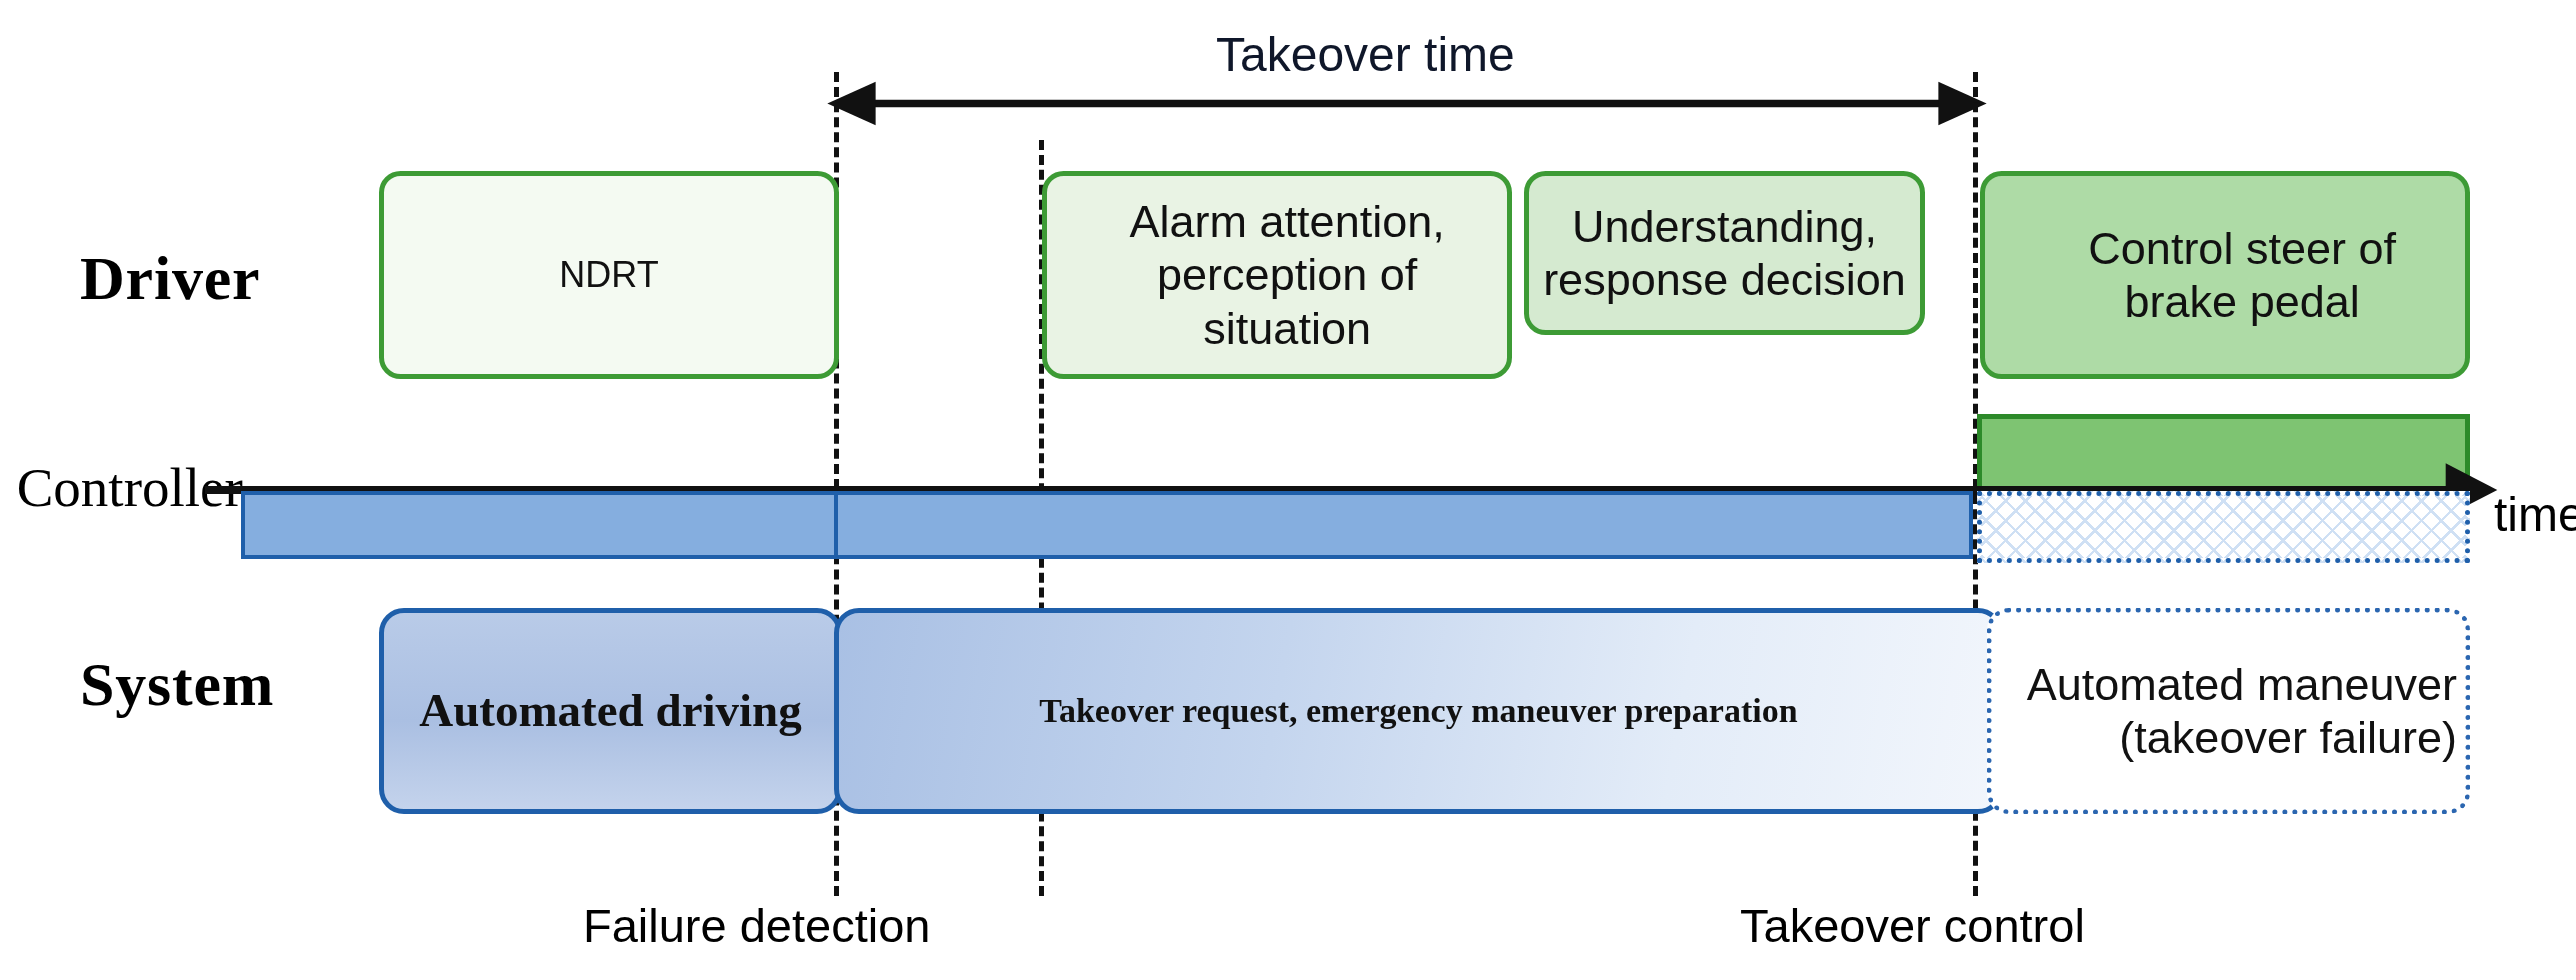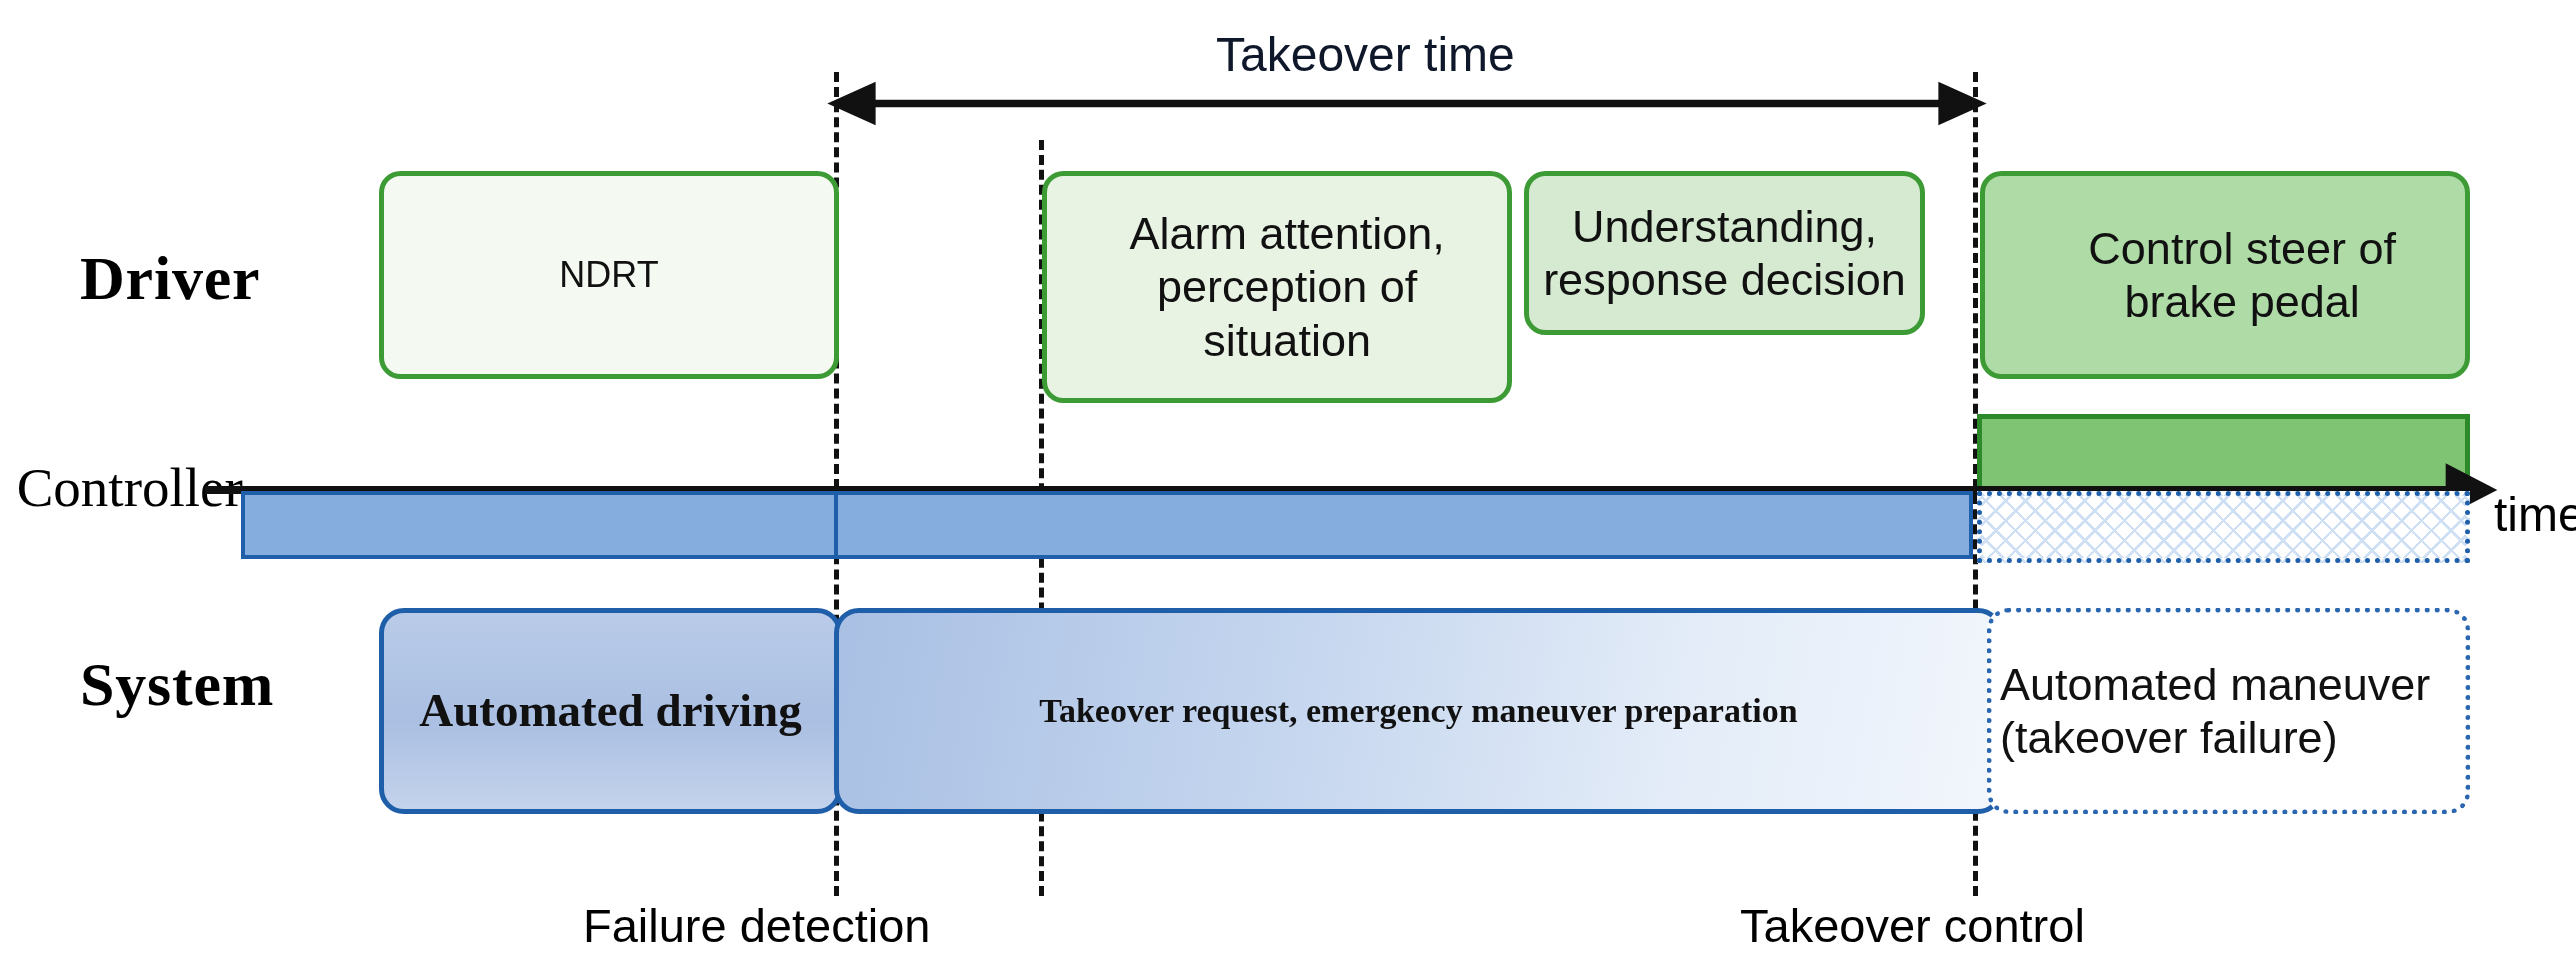--- a/index.html
+++ b/index.html
@@ -24,21 +24,21 @@
   #dash-failure{left:834px;top:72px;height:824px;}
   #dash-mid{left:1039px;top:140px;height:756px;}
   #dash-takeover{left:1973px;top:72px;height:824px;}
 
   
   .dbox{position:absolute;border:5px solid #3d9b35;border-radius:21.6px;
         display:flex;align-items:center;justify-content:center;text-align:center;
         font-size:45px;line-height:1.18;color:#111;box-sizing:border-box;
         padding:0 11.7px;}
   #drv-ndrt{left:379px;top:171px;width:460px;height:208px;background:#f4faf2;font-size:36px;}
-  #drv-alarm{left:1042px;top:171px;width:470px;height:232px;background:#e9f3e4;padding-left:32px;}
+  #drv-alarm{left:1042px;top:171px;width:470px;height:208px;background:#e9f3e4;padding-left:32px;}
   #drv-under{left:1524px;top:171px;width:401px;height:164px;background:#d5ead0;}
   #drv-control{left:1980px;top:171px;width:490px;height:208px;background:#aedba6;padding-left:46px;}
 
   
   #ctrl-axis{position:absolute;left:205px;top:486px;width:2248px;height:7.5px;background:#111;}
   #ctrl-axis-head{position:absolute;left:2439px;top:460px;width:60px;height:60px;}
   #ctrl-bar-a{position:absolute;left:241px;top:491px;width:593px;height:68px;
               background:#85aedf;border:4.2px solid #1f5faa;border-right:none;box-sizing:border-box;}
   #ctrl-bar-b{position:absolute;left:834px;top:491px;width:1139px;height:68px;
               background:#85aedf;border:4.2px solid #1f5faa;box-sizing:border-box;}
@@ -47,21 +47,21 @@
   #ctrl-hatch{position:absolute;left:1977px;top:491px;width:493px;height:72px;
               border:5.8px dotted #1f5faa;box-sizing:border-box;
               background-color:#ffffff;
               background-image:
                 repeating-linear-gradient(45deg,  #cfe0f4 0 2.5px, transparent 2.5px 14px),
                 repeating-linear-gradient(-45deg, #cfe0f4 0 2.5px, transparent 2.5px 14px);}
   #time-label{position:absolute;left:2494px;top:487px;font-size:48px;color:#000;}
 
   
   .sbox{position:absolute;border:5.8px solid #1f5faa;border-radius:25px;
-        display:flex;align-items:center;justify-content:center;text-align:left;
+        display:flex;align-items:center;justify-content:center;text-align:right;
         font-size:47px;line-height:1.18;color:#111;box-sizing:border-box;padding:0 8px;}
   #sys-auto{left:379px;top:608px;width:463px;height:206px;
             background:linear-gradient(180deg,#b9cbe8 0%,#aabfe2 55%,#c4d3ec 100%);
             font-family:"Liberation Serif",serif;font-weight:bold;}
   #sys-takeover{left:834px;top:608px;width:1169px;height:206px;
             background:linear-gradient(100deg,#a9c0e4 0%,#c4d5ee 38%,#e3ecf8 72%,#f2f6fc 100%);
             font-family:"Liberation Serif",serif;font-weight:bold;font-size:34px;}
   #sys-emerg{left:1987px;top:608px;width:483px;height:206px;background:#ffffff;
              border:5.8px dotted #2b66b0;border-radius:21.6px;font-size:45px;}
 

